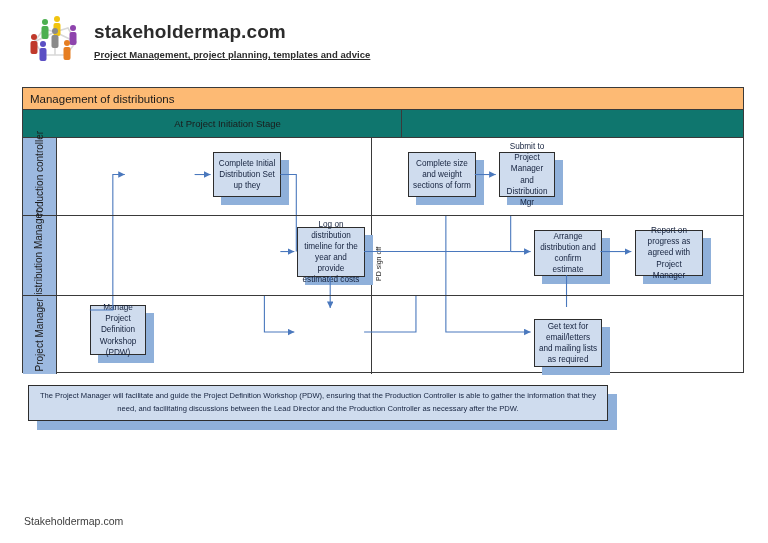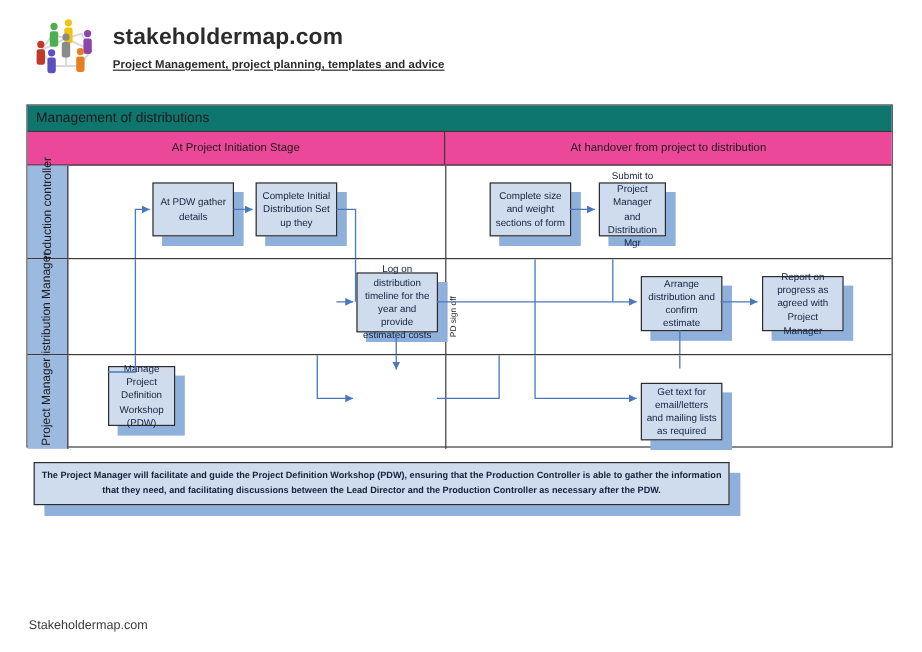--- a/index.html
+++ b/index.html
@@ -19,29 +19,29 @@
 
   
   .diagram{
     position:absolute;left:22px;top:87px;width:722px;height:286px;
     border:1.5px solid #3a3a3a;
     background:#ffffff;
     box-sizing:border-box;
   }
   .dg-title{
     position:absolute;left:0;top:0;width:100%;height:22px;
-    background:#0f766e;border-bottom:1.5px solid #3a3a3a;
+    background:#fdba74;border-bottom:1.5px solid #3a3a3a;
     box-sizing:border-box;
     font-size:11.5px;color:#1b1b1b;
     display:flex;align-items:center;padding-left:7px;
   }
   .dg-colhead{
     position:absolute;left:0;top:22px;width:100%;height:28px;
-    background:#ec4899;border-bottom:1.5px solid #3a3a3a;
-    box-sizing:border-box;display:flex;
+    background:#0f766e;border-bottom:1.5px solid #3a3a3a;
+    box-sizing:border-box;display:flex;padding-left:31px;
   }
   .dg-colhead .ch{
     display:flex;align-items:center;justify-content:center;text-align:center;
     font-size:9.5px;color:#1b1b1b;line-height:1.25;box-sizing:border-box;
   }
   .ch-1{width:348px;border-right:1.5px solid #3a3a3a;}
   .ch-2{flex:1;}
 
   
   .lanes{position:absolute;left:0;top:50px;width:100%;bottom:0;}
@@ -89,21 +89,21 @@
   }
 
   
   .note{position:absolute;left:28px;top:385px;width:580px;height:36px;}
   .note .shadow{position:absolute;left:9px;top:9px;width:100%;height:100%;background:#8fb0da;}
   .note .face{
     position:absolute;left:0;top:0;width:100%;height:100%;
     background:#cfdcee;border:1.5px solid #2d2d2d;box-sizing:border-box;
     display:flex;align-items:center;justify-content:center;
     text-align:center;padding:3px 2px;
-    font-size:7.6px;line-height:1.7;color:#14213d;font-weight:bold;
+    font-size:7.6px;line-height:1.7;color:#14213d;
   }
 
   
   .footer{position:absolute;left:24px;top:515px;font-size:10.5px;color:#3c3c3c;}
 </style>
 </head>
 <body>
 
 <div class="site-header">
   <div class="logo-mark">
@@ -148,36 +148,31 @@
   <div class="brand-title">stakeholdermap.com</div>
   <div class="brand-tag">Project Management, project planning, templates and advice</div>
 </div>
 
 <div class="diagram">
 
   <div class="dg-title">Management of distributions</div>
 
   <div class="dg-colhead">
     <div class="ch ch-1">At Project Initiation Stage</div>
-    <div class="ch ch-2">At handover from project to distribution</div>
   </div>
 
   <div class="lanes">
 
     <div class="lane" style="height:78px;">
       <div class="lane-label">
         <span>Production controller</span>
       </div>
       <div class="lane-body">
         <div class="stage-div" style="left:314px;"></div>
 
-        <div class="node" style="left:70px;top:14px;width:68px;height:45px;">
-          <div class="shadow"></div>
-          <div class="face">At PDW gather details</div>
-        </div>
 
         <div class="node" style="left:156px;top:14px;width:68px;height:45px;">
           <div class="shadow"></div>
           <div class="face">Complete Initial Distribution Set up they</div>
         </div>
 
         <div class="node" style="left:351px;top:14px;width:68px;height:45px;">
           <div class="shadow"></div>
           <div class="face">Complete size and weight sections of form</div>
         </div>

